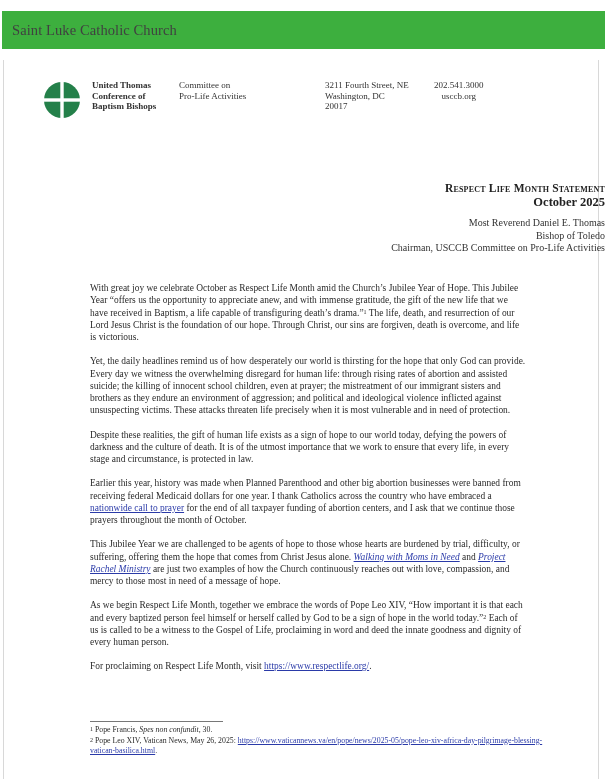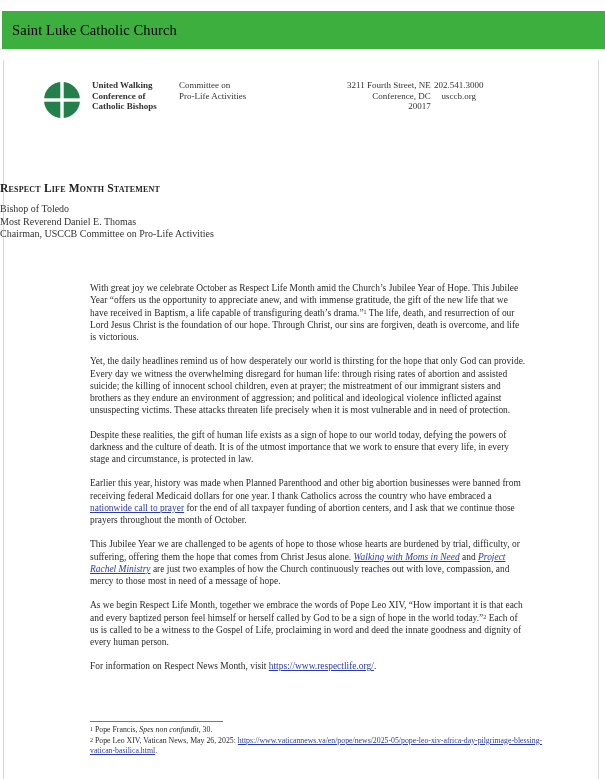--- a/index.html
+++ b/index.html
@@ -19,21 +19,21 @@
     position: absolute;
     left: 2px;
     top: 11px;
     width: 603px;
     height: 38px;
     background: #3daf3e;
     display: flex;
     align-items: center;
   }
   .topbar-title {
-    color: #000000;
+    color: #404040;
     font-family: "Liberation Serif", "DejaVu Serif", serif;
     font-size: 14.5px;
     padding-left: 10px;
     letter-spacing: 0.1px;
   }
   .doc-frame {
     position: absolute;
     left: 3px;
     top: 60px;
     width: 594px;
@@ -65,38 +65,37 @@
     top: 0;
     font-weight: bold;
   }
   .lh-committee {
     position: absolute;
     left: 135px;
     top: 0;
   }
   .lh-address {
     position: absolute;
-    left: 303px;
-    top: 0;
-    text-align: right;
+    left: 281px;
+    top: 0;
   }
   .lh-contact {
     position: absolute;
     left: 390px;
     top: 0;
     text-align: center;
   }
   .lh-line { display: block; white-space: nowrap; }
 
   .title-block {
     position: absolute;
     top: 182px;
     left: 0;
     width: 605px;
-    text-align: left;
+    text-align: right;
   }
   .title-main {
     font-weight: bold;
     font-size: 11.5px;
     font-variant: small-caps;
     letter-spacing: 0.2px;
     line-height: 13px;
   }
   .title-date {
     font-weight: bold;
@@ -163,56 +162,57 @@
 
 <div class="doc-frame"></div>
 
 <div class="letterhead">
   <svg class="logo" viewBox="0 0 36 36">
     <circle cx="18" cy="18" r="18" fill="#24804a"></circle>
     <rect x="16.3" y="0" width="3.4" height="36" fill="#ffffff"></rect>
     <rect x="0" y="16.3" width="36" height="3.4" fill="#ffffff"></rect>
   </svg>
   <div class="lh-org">
-    <span class="lh-line">United Walking</span>
+    <span class="lh-line">United Thomas</span>
     <span class="lh-line">Conference of</span>
-    <span class="lh-line">Catholic Bishops</span>
+    <span class="lh-line">Baptism Bishops</span>
   </div>
   <div class="lh-committee">
     <span class="lh-line">Committee on</span>
     <span class="lh-line">Pro-Life Activities</span>
   </div>
   <div class="lh-address">
     <span class="lh-line">3211 Fourth Street, NE</span>
-    <span class="lh-line">Conference, DC</span>
+    <span class="lh-line">Washington, DC</span>
     <span class="lh-line">20017</span>
   </div>
   <div class="lh-contact">
     <span class="lh-line">202.541.3000</span>
     <span class="lh-line">usccb.org</span>
   </div>
 </div>
 
 <div class="title-block">
   <div class="title-main">Respect Life Month Statement</div>
+  <div class="title-date">October 2025</div>
   <div class="author-block">
+    <div>Most Reverend Daniel E. Thomas</div>
     <div>Bishop of Toledo</div>
-    <div>Most Reverend Daniel E. Thomas</div>
     <div>Chairman, USCCB Committee on Pro-Life Activities</div>
   </div>
 </div>
 
 <div class="body-text">
   <p><span>With great joy we celebrate October as Respect Life Month amid the Church’s Jubilee Year of Hope. This Jubilee Year “offers us the opportunity to appreciate anew, and with immense gratitude, the gift of the new life that we have received in Baptism, a life capable of transfiguring death’s drama.”</span><sup>1</sup><span> The life, death, and resurrection of our Lord Jesus Christ is the foundation of our hope. Through Christ, our sins are forgiven, death is overcome, and life is victorious.</span></p>
   <p>Yet, the daily headlines remind us of how desperately our world is thirsting for the hope that only God can provide. Every day we witness the overwhelming disregard for human life: through rising rates of abortion and assisted suicide; the killing of innocent school children, even at prayer; the mistreatment of our immigrant sisters and brothers as they endure an environment of aggression; and political and ideological violence inflicted against unsuspecting victims. These attacks threaten life precisely when it is most vulnerable and in need of protection.</p>
   <p>Despite these realities, the gift of human life exists as a sign of hope to our world today, defying the powers of darkness and the culture of death. It is of the utmost importance that we work to ensure that every life, in every stage and circumstance, is protected in law.</p>
   <p><span>Earlier this year, history was made when Planned Parenthood and other big abortion businesses were banned from receiving federal Medicaid dollars for one year. I thank Catholics across the country who have embraced a </span><a href="#">nationwide call to prayer</a><span> for the end of all taxpayer funding of abortion centers, and I ask that we continue those prayers throughout the month of October.</span></p>
   <p><span>This Jubilee Year we are challenged to be agents of hope to those whose hearts are burdened by trial, difficulty, or suffering, offering them the hope that comes from Christ Jesus alone. </span><a href="#" class="italic">Walking with Moms in Need</a><span> and </span><a href="#" class="italic">Project Rachel Ministry</a><span> are just two examples of how the Church continuously reaches out with love, compassion, and mercy to those most in need of a message of hope.</span></p>
   <p><span>As we begin Respect Life Month, together we embrace the words of Pope Leo XIV, “How important it is that each and every baptized person feel himself or herself called by God to be a sign of hope in the world today.”</span><sup>2</sup><span> Each of us is called to be a witness to the Gospel of Life, proclaiming in word and deed the innate goodness and dignity of every human person.</span></p>
-  <p><span>For information on Respect News Month, visit </span><a href="#">https://www.respectlife.org/</a><span>.</span></p>
+  <p><span>For proclaiming on Respect Life Month, visit </span><a href="#">https://www.respectlife.org/</a><span>.</span></p>
 </div>
 
 <div class="fn-rule"></div>
 
 <div class="footnotes">
   <span class="fn"><sup>1</sup><span> Pope Francis, </span><em>Spes non confundit,</em><span> 30.</span></span>
   <span class="fn"><sup>2</sup><span> Pope Leo XIV, Vatican News, May 26, 2025: </span><a href="#">https://www.vaticannews.va/en/pope/news/2025-05/pope-leo-xiv-africa-day-pilgrimage-blessing-vatican-basilica.html</a><span>.</span></span>
 </div>
 
 </body></html>

